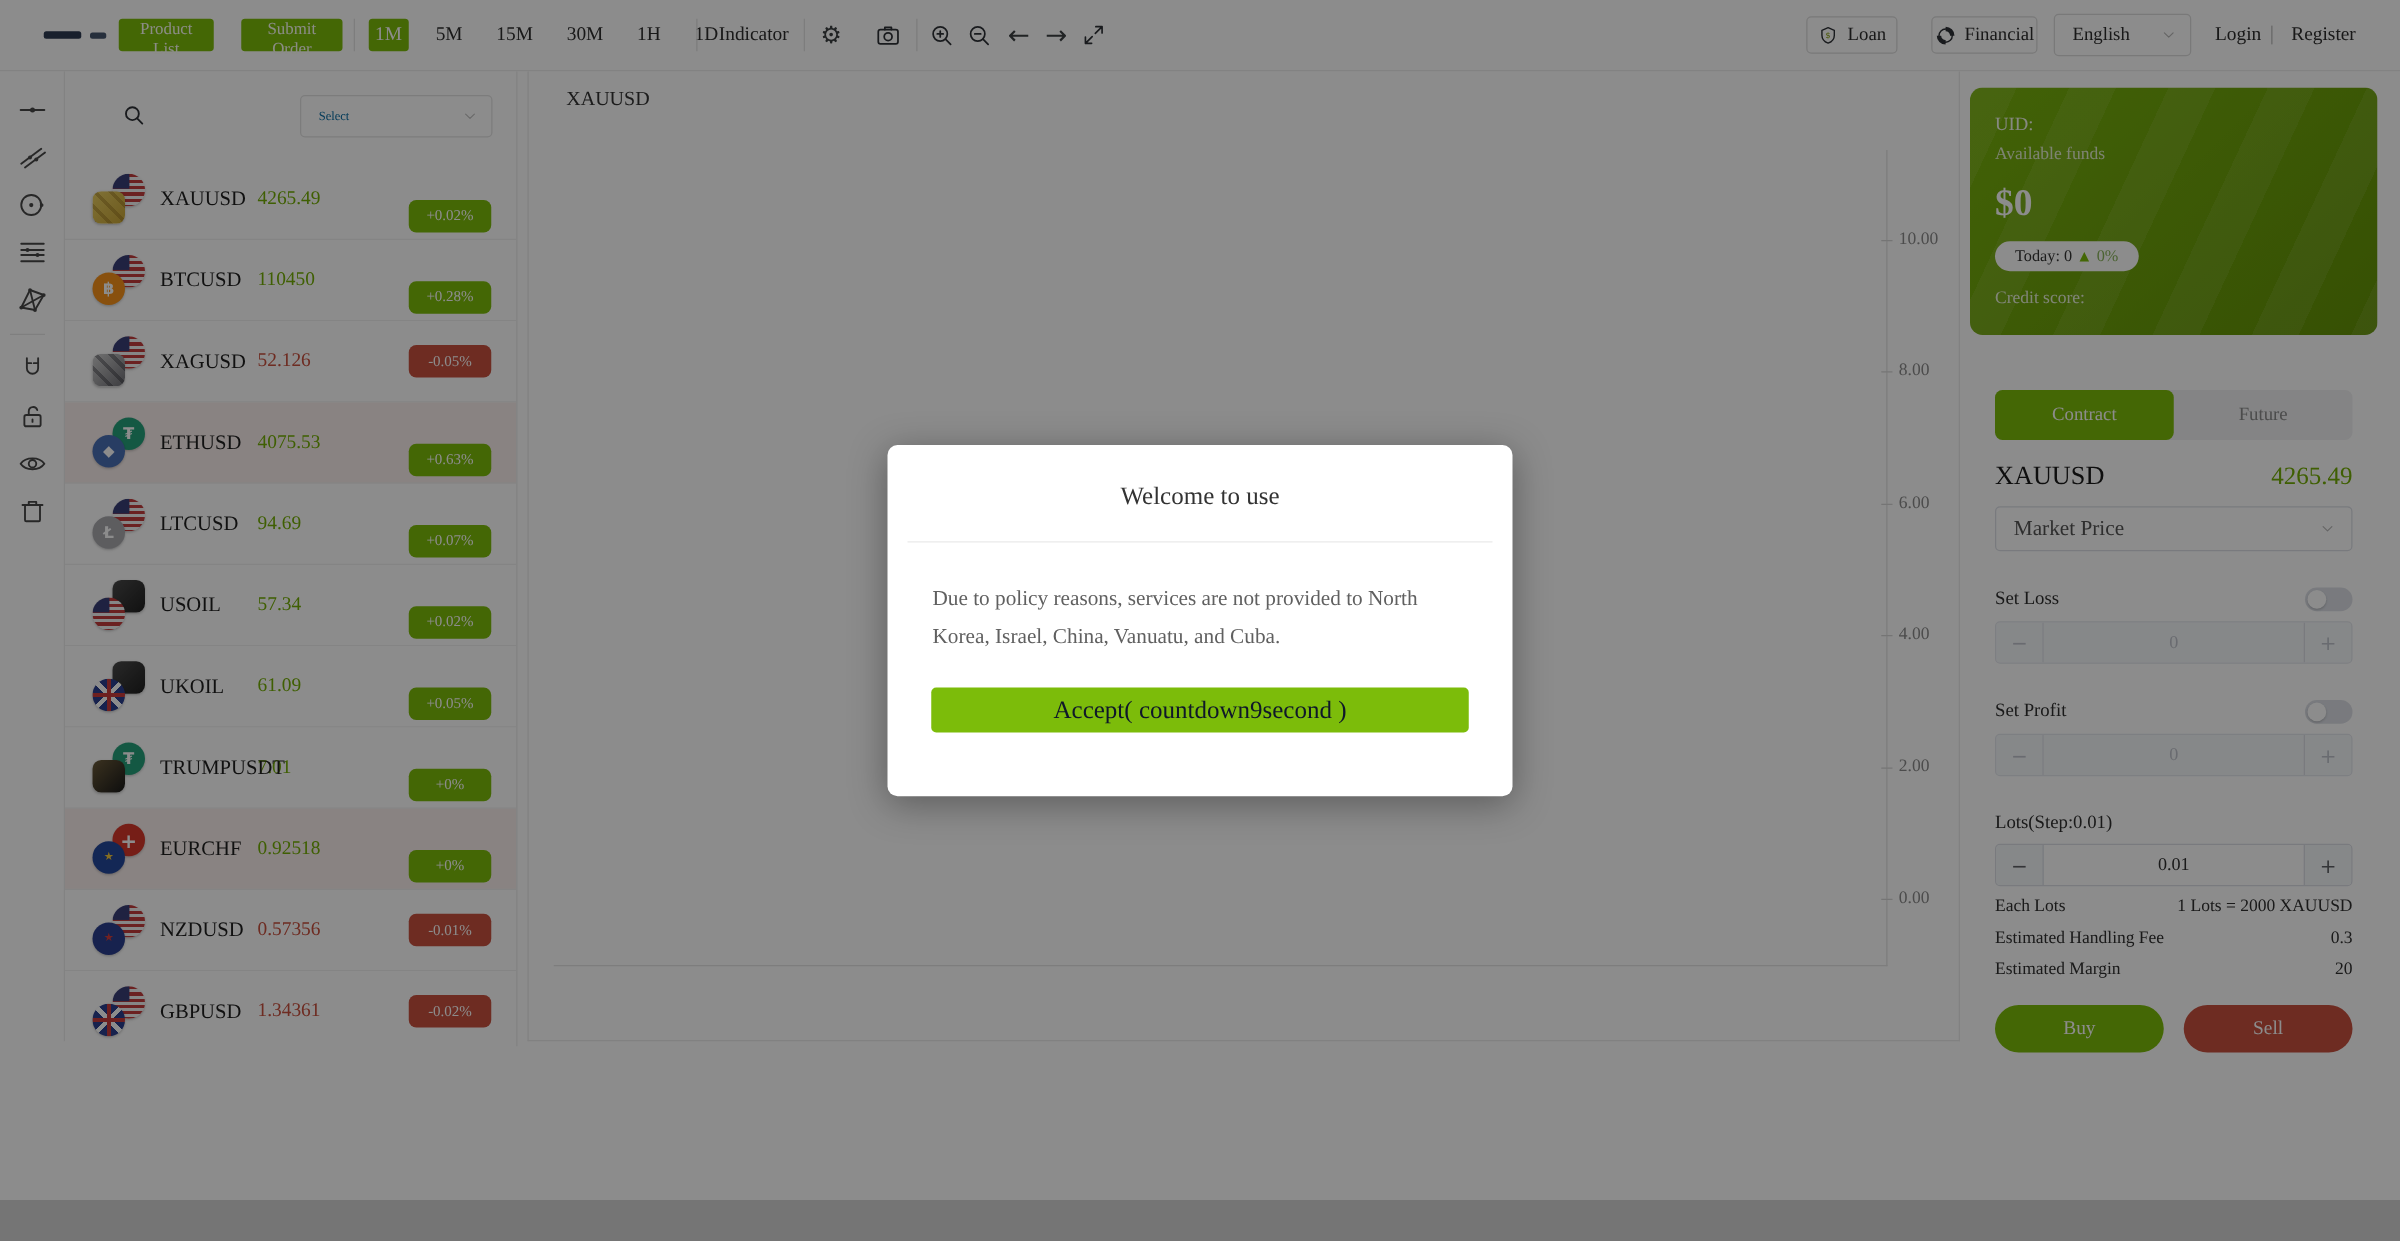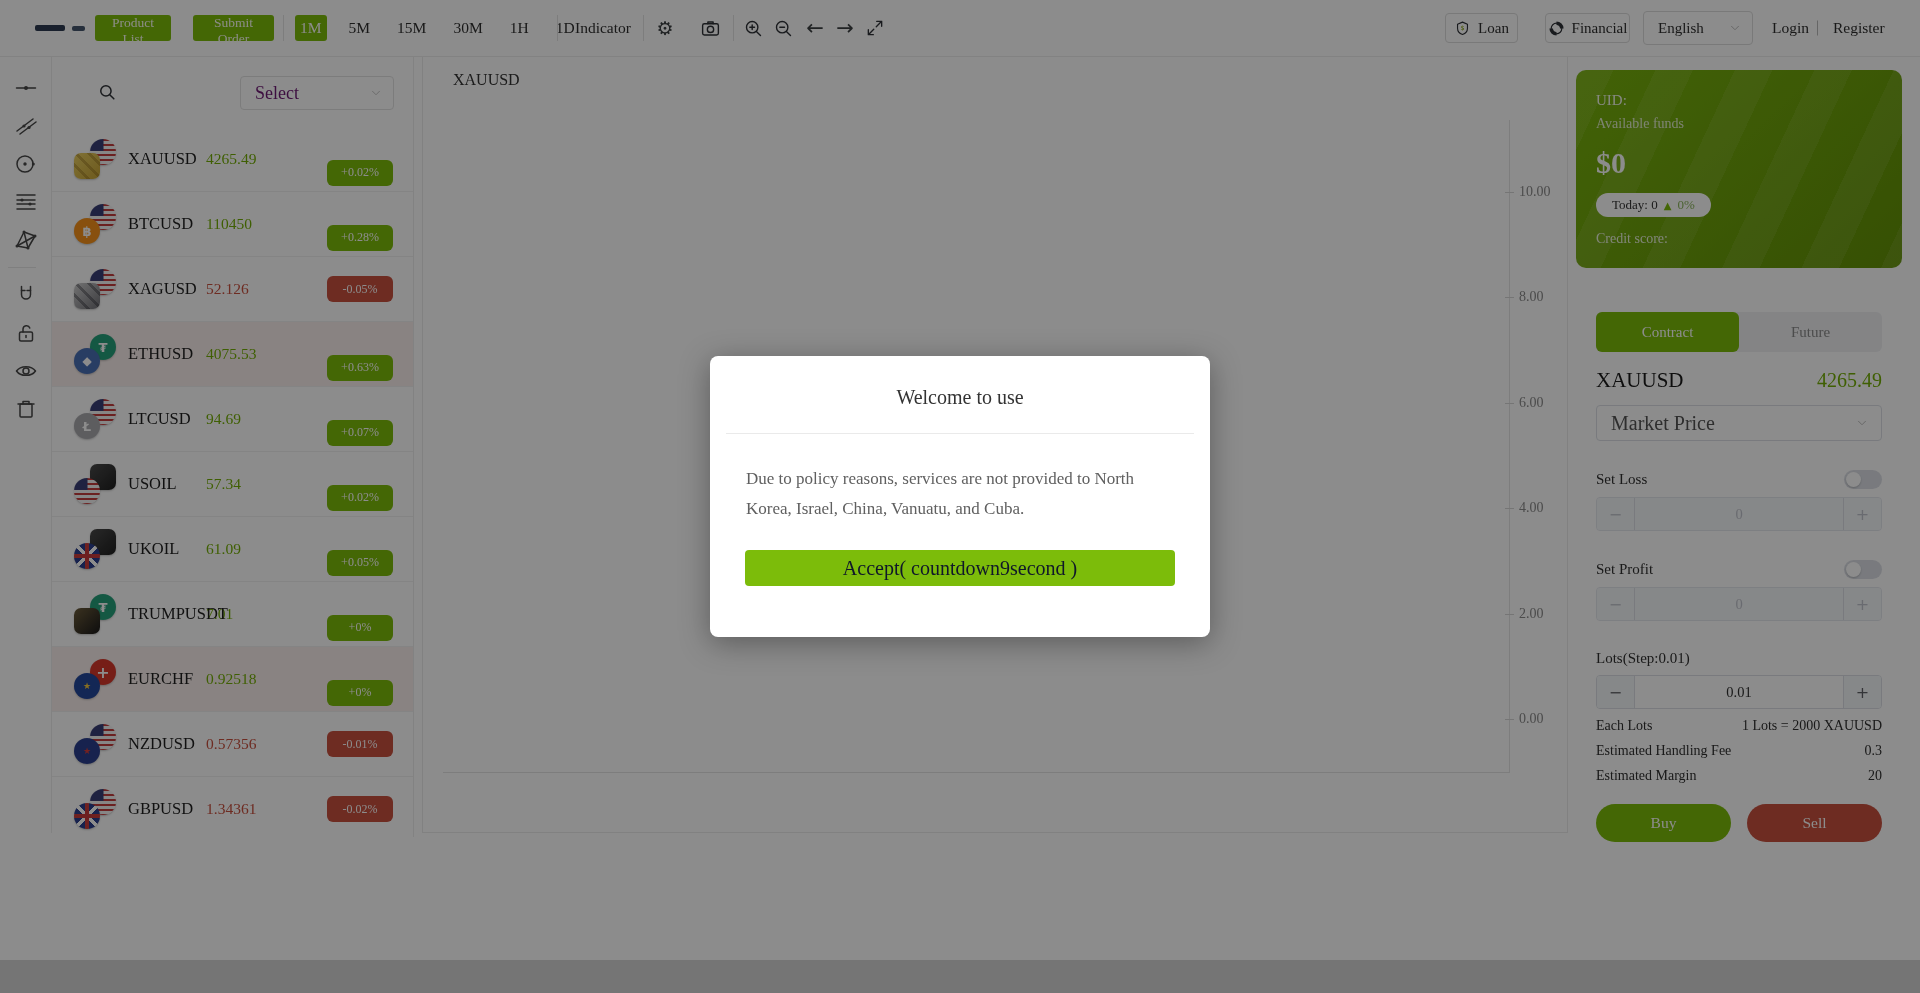--- a/index.html
+++ b/index.html
@@ -52,21 +52,21 @@
 
   
   .ppanel { position:absolute; left:52px; top:57px; width:362px; height:780px; background:#fff;
             border-right:1px solid #ededed; }
   .search-row { position:relative; height:70px; }
   .search-ic { position:absolute; left:46px; top:26px; cursor:pointer; }
   .search-input { position:absolute; left:72px; top:22px; width:104px; height:28px; border:none;
                   outline:none; font-family:inherit; font-size:14px; background:transparent; }
   .select-box { position:absolute; left:188px; top:19px; width:154px; height:34px; border:1px solid #e2e2e2;
                 border-radius:4px; display:flex; align-items:center; padding:0 10px 0 14px; cursor:pointer; }
-  .select-box span { flex:1; font-size:18px; color:#701a75; }
+  .select-box span { flex:1; font-size:10px; color:#0369a1; }
   .plist { position:absolute; left:0; top:70px; right:0; bottom:0; overflow:hidden; }
   .prow { height:65px; display:flex; align-items:center; padding:0 20px 0 22px;
           border-bottom:1px solid #f1f1f1; cursor:pointer; background:#fff; }
   .prow.hl { background:#f9efed; }
   .pair { position:relative; width:42px; height:40px; flex:none; }
   .pi { position:absolute; width:26px; height:26px; border-radius:50%; display:flex; align-items:center;
         justify-content:center; color:#fff; font-weight:bold; font-size:13px;
         box-shadow:0 1px 2px rgba(0,0,0,.22); font-family:"DejaVu Sans",sans-serif; }
   .pi.back { right:0; top:0; z-index:1; } .pi.front { left:0; bottom:0; z-index:2; }
   .sym { margin-left:12px; width:78px; flex:none; font-size:16.5px; color:#1f1f1f; white-space:nowrap;
@@ -130,21 +130,21 @@
   .tabs { margin:16px 20px 0; width:286px; height:40px; background:#f0f1f3; border-radius:6px;
           display:flex; }
   .tab { flex:1; border:none; background:transparent; font-family:inherit; font-size:15px; color:#8a8a8a;
          border-radius:6px; cursor:pointer; }
   .tab.active { background:var(--accent); color:#fff; }
   .sym-row { margin:16px 20px 0; width:286px; display:flex; align-items:baseline; justify-content:space-between; }
   .sym-row .s { font-size:21px; color:#1a1a1a; }
   .sym-row .p { font-size:20px; color:var(--up); }
   .dropdown { margin:12px 20px 0; width:286px; height:36px; border:1px solid #dcdfe6; border-radius:4px;
               display:flex; align-items:center; padding:0 12px 0 14px; cursor:pointer; }
-  .dropdown span { flex:1; font-size:20px; color:#555; }
+  .dropdown span { flex:1; font-size:17px; color:#555; }
   .field-row { margin:29px 20px 0; width:286px; display:flex; align-items:center; justify-content:space-between; }
   .field-row .lbl { font-size:15px; color:#303030; }
   .switch { width:38px; height:19px; border-radius:10px; background:#dcdfe6; position:relative; cursor:pointer; }
   .switch .knob { position:absolute; left:2px; top:2px; width:15px; height:15px; border-radius:50%;
                   background:#fff; box-shadow:0 1px 2px rgba(0,0,0,.2); }
   .stepper { margin:8px 20px 0; width:286px; height:34px; border:1px solid #dcdfe6; border-radius:4px;
              display:flex; overflow:hidden; background:#fff; }
   .st-btn { width:38px; border:none; background:#f5f7fa; color:#606266; font-size:16px; cursor:pointer;
             font-family:"DejaVu Sans",sans-serif; flex:none; }
   .st-btn.minus { border-right:1px solid #dcdfe6; } .st-btn.plus { border-left:1px solid #dcdfe6; }

